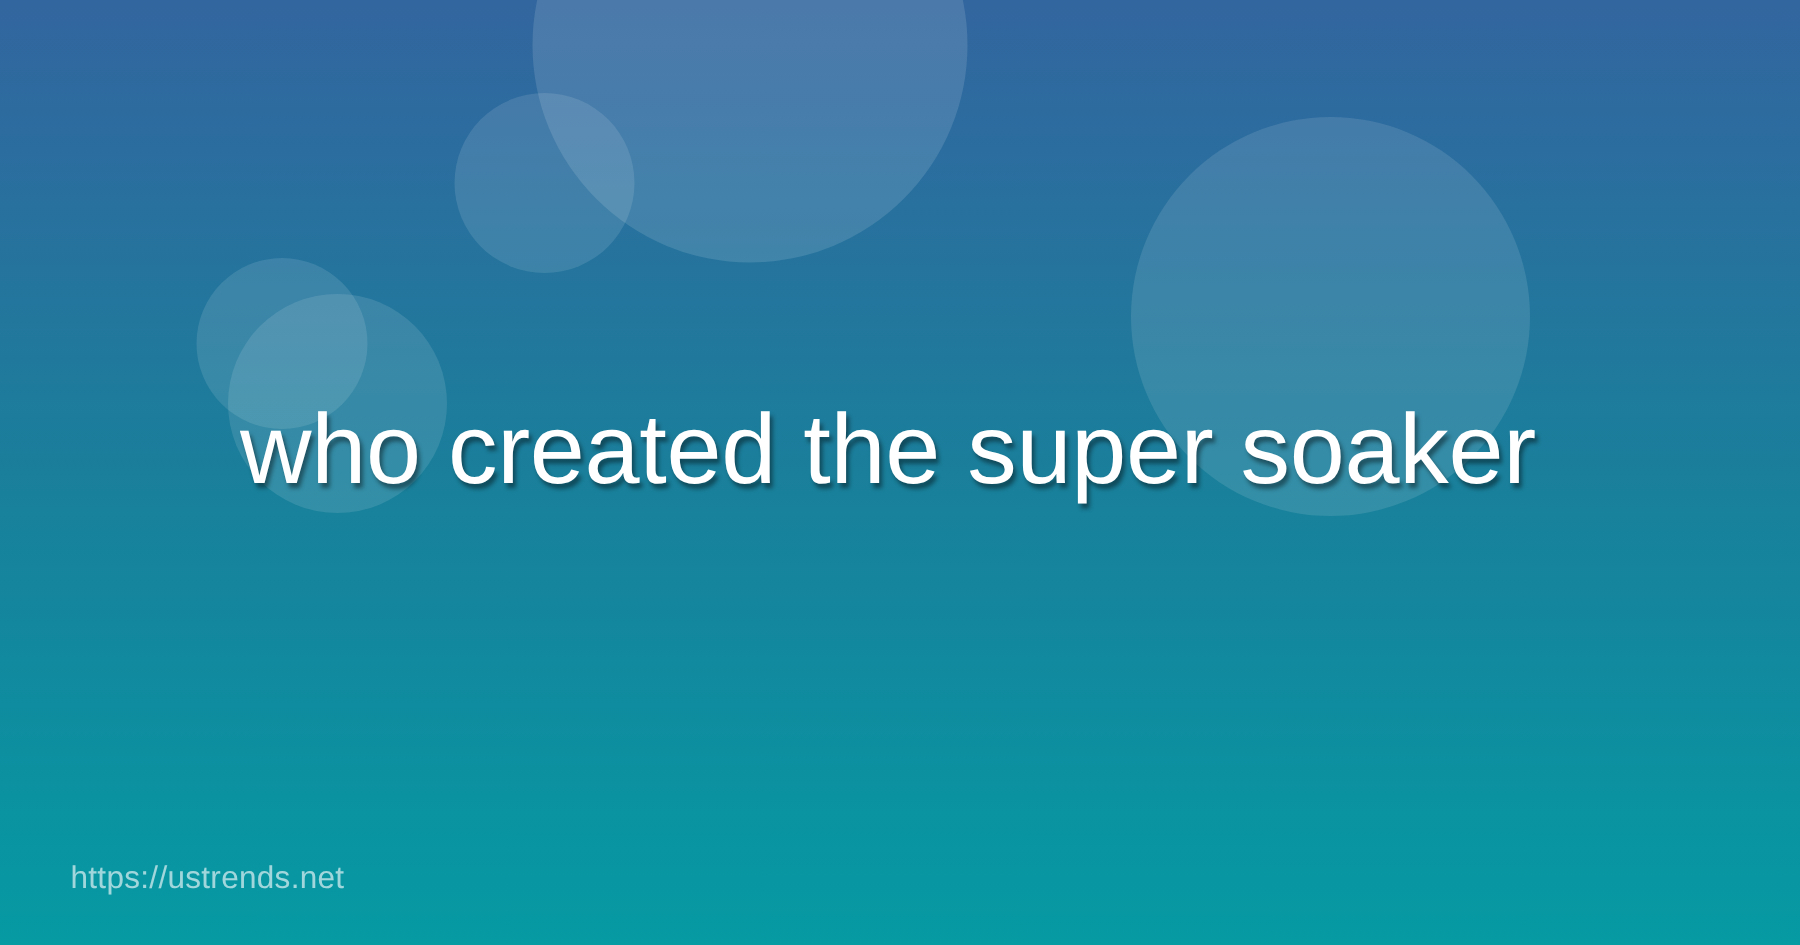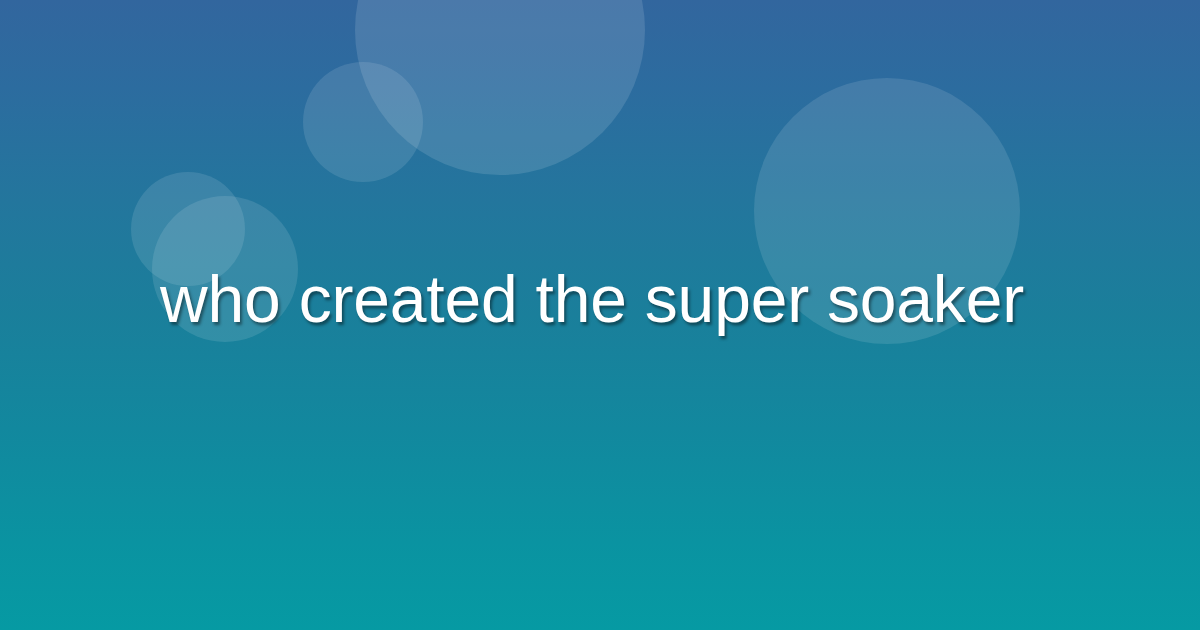--- a/index.html
+++ b/index.html
@@ -132,14 +132,15 @@
     <div class="bubble bubble-b"></div>
     <div class="bubble bubble-c"></div>
     <div class="bubble bubble-d"></div>
     <div class="bubble bubble-e"></div>
   </div>
 
   <div class="headline">
     <h1 class="headline-text">who created the super soaker</h1>
   </div>
 
+  <div class="site-url">https://ustrends.net</div>
 
 </div>
 
 </body></html>

